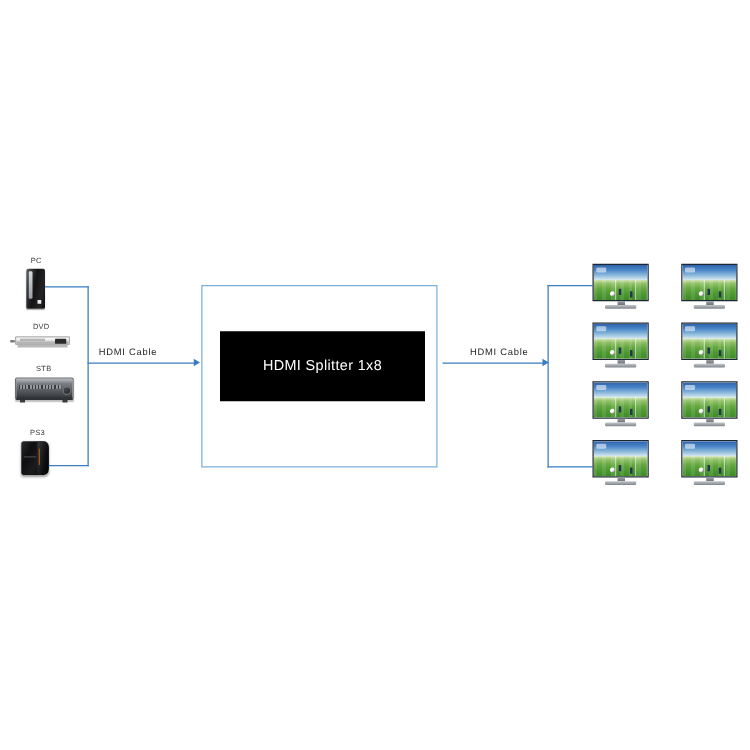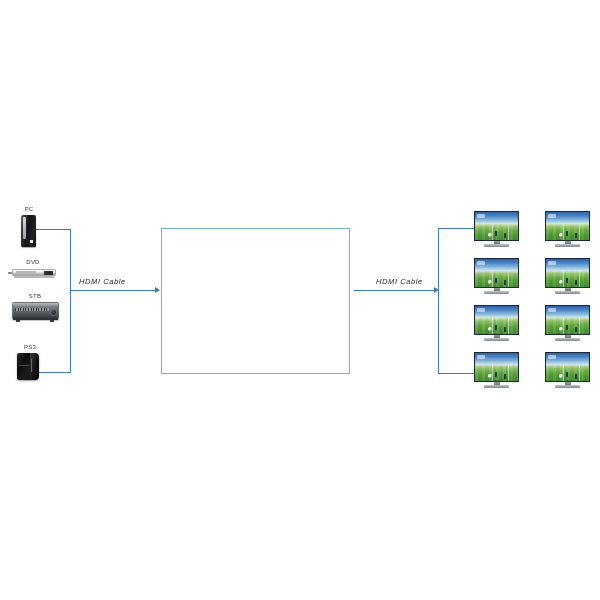--- a/index.html
+++ b/index.html
@@ -34,21 +34,20 @@
   }
 
   
   .cable-label {
     position: absolute;
     font-size: 7.5px;
     color: #1f1f1f;
     white-space: nowrap;
     letter-spacing: .6px;
     font-family: "Liberation Sans", sans-serif;
-    font-style: italic;
   }
 
   
   .splitter-frame {
     position: absolute;
     left: 161px;
     top: 228px;
     width: 189px;
     height: 146px;
     border: 1px solid #7cb0d8;
@@ -362,20 +361,23 @@
 
   <div class="line-h" style="left:39px; top:372px; width:32px;"></div>
 
   <div class="line-v" style="left:70px; top:229px; height:144px;"></div>
 
   <div class="line-h" style="left:70px; top:290px; width:86px;"></div>
   <div class="arrow-right" style="left:155px; top:287px;"></div>
   <div class="cable-label" style="left:79px; top:277px;">HDMI  Cable</div>
 
   <div class="splitter-frame"></div>
+  <div class="splitter-box">
+    <span class="splitter-text">HDMI Splitter 1x8</span>
+  </div>
 
   <div class="line-h" style="left:354px; top:290px; width:82px;"></div>
   <div class="arrow-right" style="left:434px; top:287px;"></div>
   <div class="cable-label" style="left:376px; top:277px;">HDMI  Cable</div>
 
   <div class="line-v" style="left:438px; top:228px; height:146px;"></div>
 
   <div class="line-h" style="left:438px; top:228px; width:36px;"></div>
 
   <div class="line-h" style="left:438px; top:373px; width:36px;"></div>

